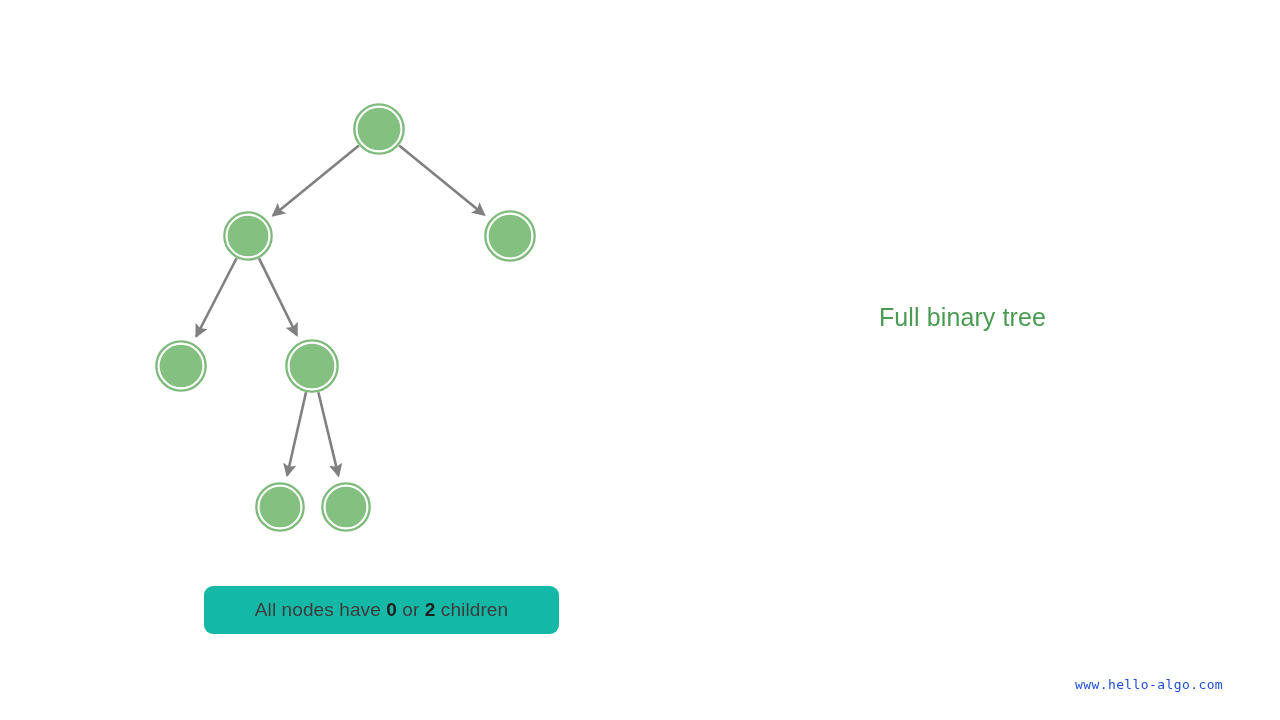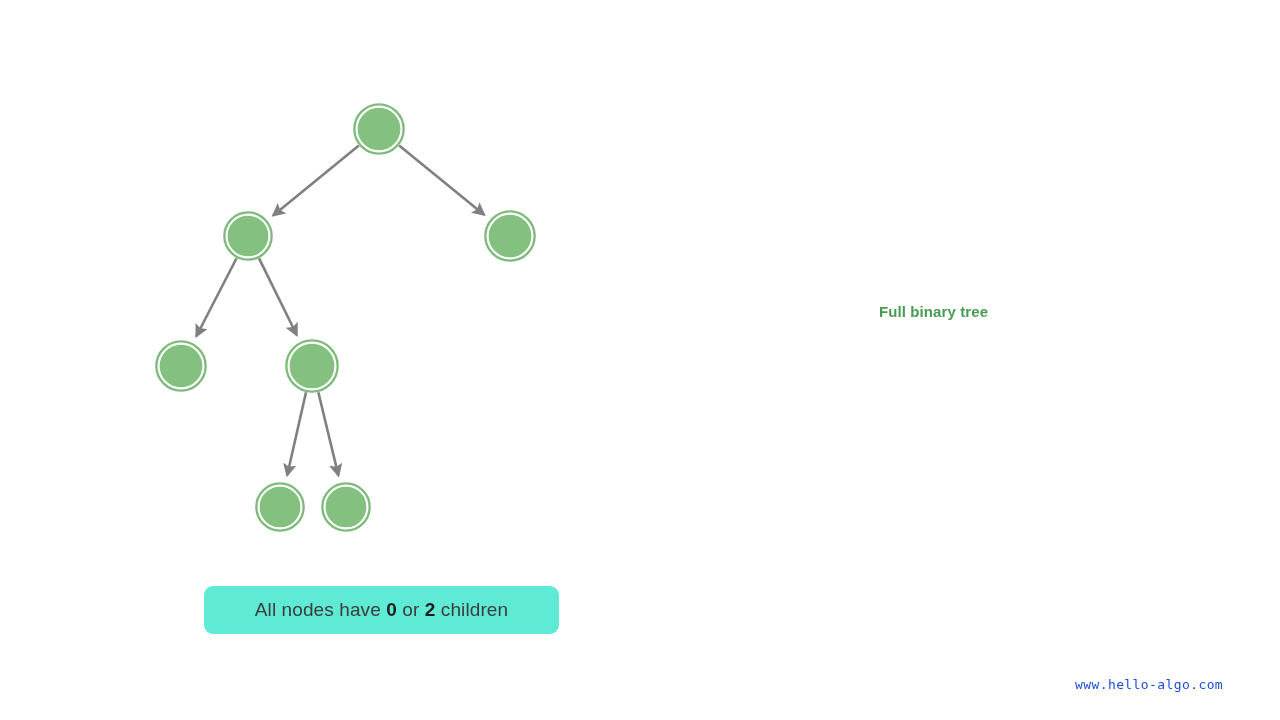--- a/index.html
+++ b/index.html
@@ -25,33 +25,33 @@
     position: absolute;
     left: 0;
     top: 0;
     width: 1280px;
     height: 720px;
   }
   .title-label {
     position: absolute;
     left: 879px;
     top: 303px;
-    font-size: 15px;
-    font-weight: bold;
+    font-size: 25px;
+    font-weight: normal;
     color: #4a9b52;
     white-space: nowrap;
     letter-spacing: 0.1px;
   }
   .caption-box {
     position: absolute;
     left: 204px;
     top: 586px;
     width: 355px;
     height: 48px;
-    background: #5eead4;
+    background: #14b8a6;
     border-radius: 9px;
     display: flex;
     align-items: center;
     justify-content: center;
     box-sizing: border-box;
   }
   .caption-text {
     font-size: 19px;
     color: #3c3c3c;
     white-space: nowrap;

